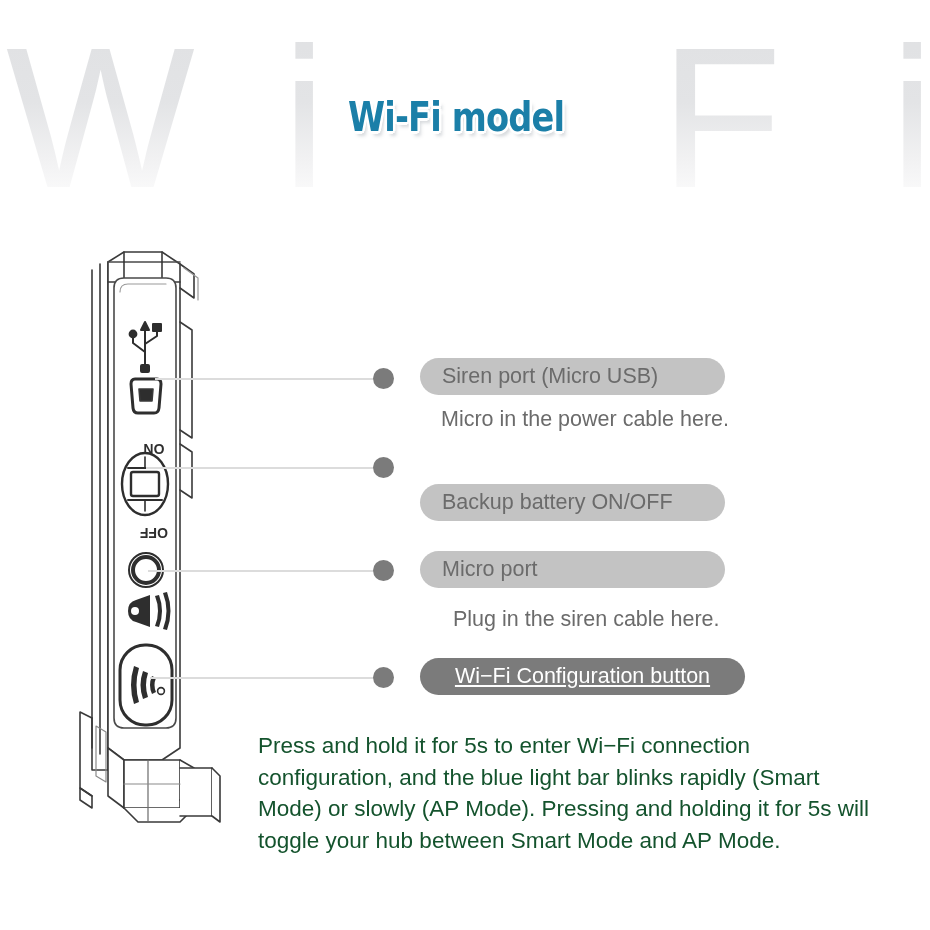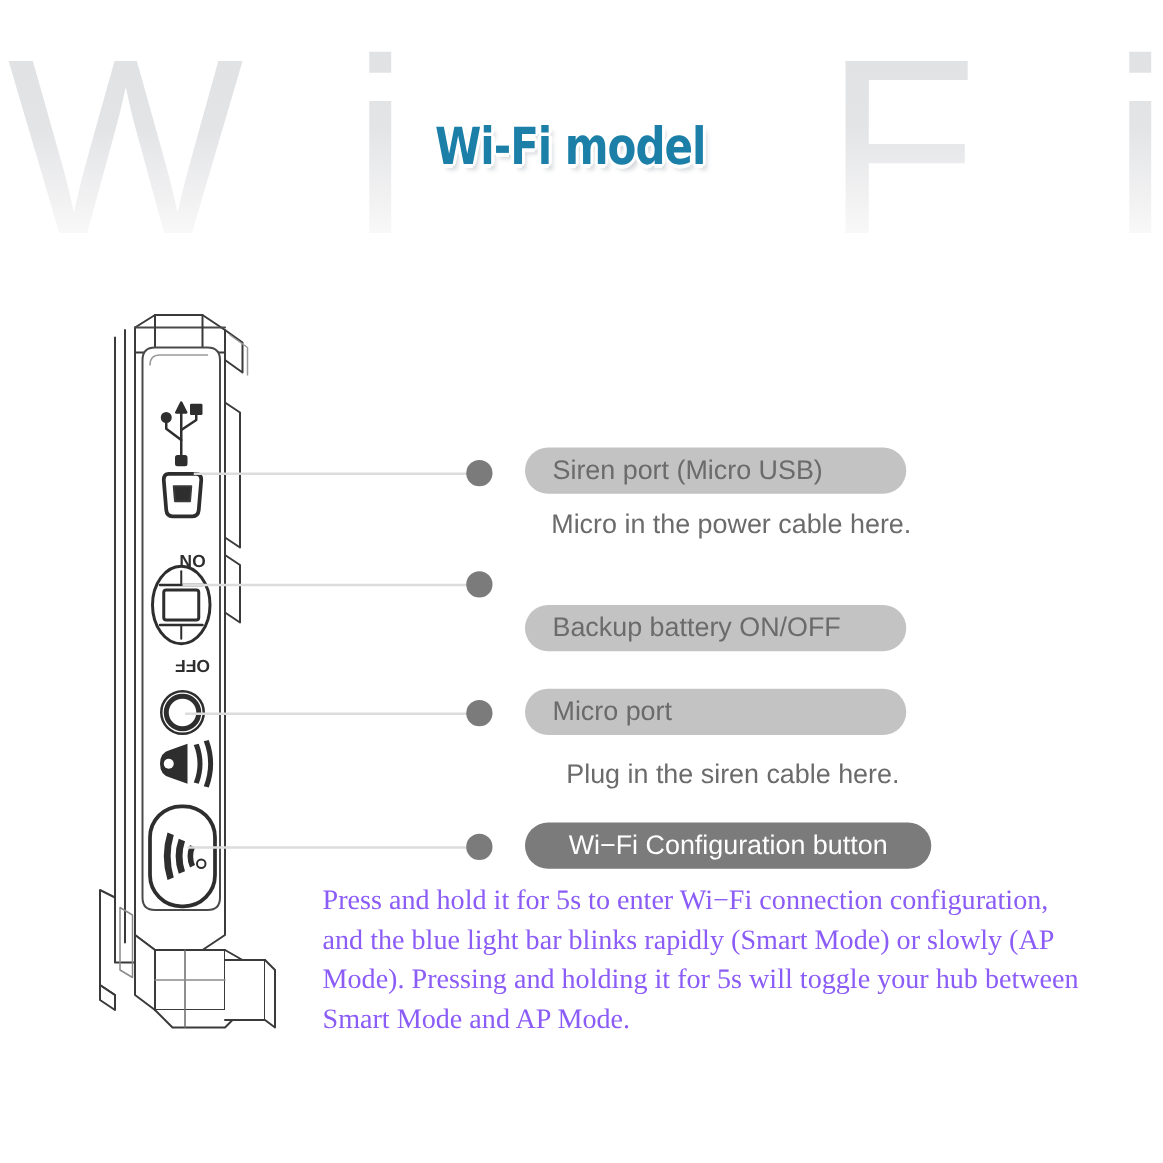--- a/index.html
+++ b/index.html
@@ -71,25 +71,24 @@
 
   .desc{
     position:absolute;
     font-size:21.5px;
     color:#6b6b6b;
     line-height:26px;
     white-space:pre-line;
   }
 
   .para{
-    position:absolute;left:258px;top:704px;width:612px;
+    position:absolute;left:258px;top:730px;width:612px;
     font-size:22.5px;
-    color:#8b5cf6;
+    color:#14532d;
     line-height:31.5px;
-    font-family:Liberation Serif, serif;
   }
 </style>
 </head>
 <body>
 
 <div id="page">
 
   <div class="header">
     <span class="wm wm-w">W</span>
     <span class="wm wm-i1">i</span>
@@ -204,17 +203,17 @@
   <div class="dot" style="left:373px;top:457px;"></div>
   <div class="pill pill-light" style="left:420px;top:448px;width:305px;margin-top:36px;">Backup battery ON/OFF</div>
 
   <div class="leader" style="left:148px;top:570px;width:229px;"></div>
   <div class="dot" style="left:373px;top:560px;"></div>
   <div class="pill pill-light" style="left:420px;top:551px;width:305px;">Micro port</div>
   <div class="desc" style="left:453px;top:606px;width:420px;">Plug in the siren cable here.</div>
 
   <div class="leader" style="left:150px;top:677px;width:227px;"></div>
   <div class="dot" style="left:373px;top:667px;"></div>
-  <div class="pill pill-dark" style="left:420px;top:658px;width:325px;justify-content:center;">Wi−Fi Configuration button</div>
+  <div class="pill pill-dark" style="left:420px;top:658px;width:325px;justify-content:center;text-decoration:underline;">Wi−Fi Configuration button</div>
 
   <div class="para">Press and hold it for 5s to enter Wi−Fi connection configuration, and the blue light bar blinks rapidly (Smart Mode) or slowly (AP Mode). Pressing and holding it for 5s will toggle your hub between Smart Mode and AP Mode.</div>
 
 </div>
 
 </body></html>

